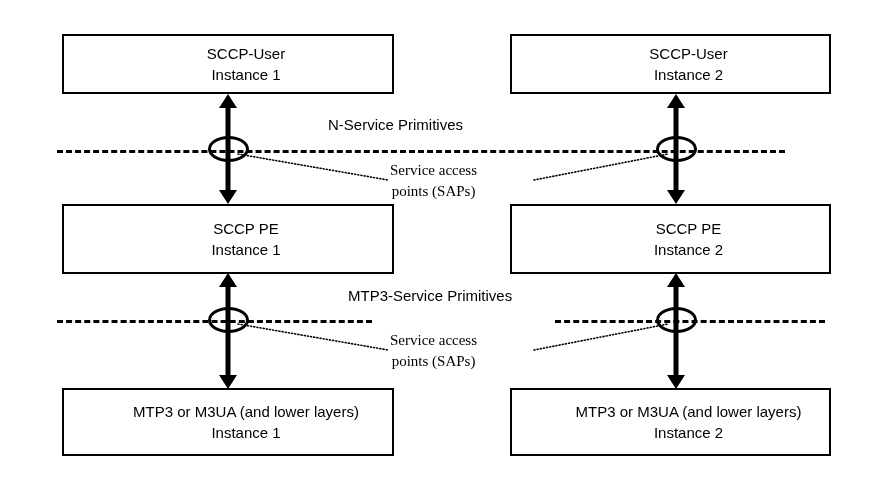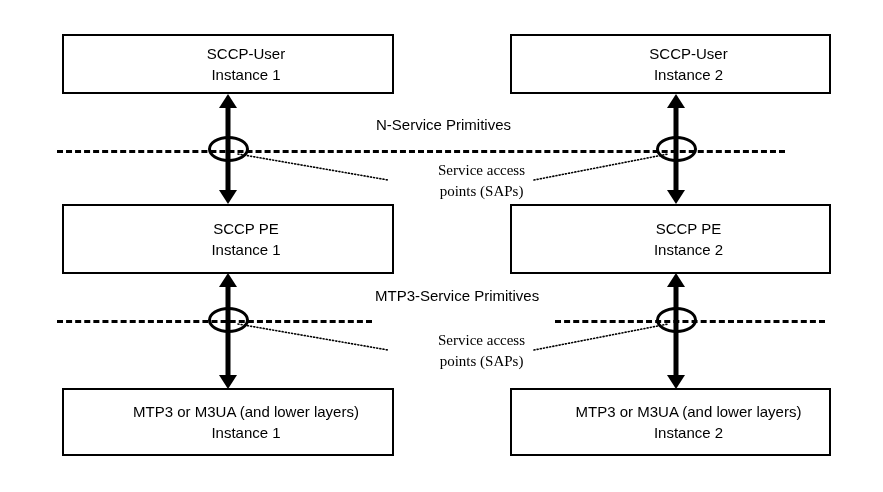--- a/index.html
+++ b/index.html
@@ -90,21 +90,20 @@
 
   
   .label {
     position: absolute;
     color: #000000;
     font-size: 15px;
     line-height: 21px;
     white-space: nowrap;
     z-index: 7;
     background: #ffffff;
-    margin-left: 48px;
   }
   .label.two-line {
     text-align: center;
   }
   .label span {
     display: block;
     font-family: Liberation Serif, serif;
   }
 
   
@@ -204,21 +203,21 @@
     <span class="line2">Instance 1</span>
   </div>
 
   <div class="box" style="left:510px; top:388px; width:321px; height:68px;">
     <span class="line1">MTP3 or M3UA (and lower layers)</span>
     <span class="line2">Instance 2</span>
   </div>
 
   <div class="label" style="left:328px; top:114px;">N-Service Primitives</div>
 
-  <div class="label" style="left:327px; top:285px;">MTP3-Service Primitives</div>
+  <div class="label" style="left:348px; top:285px;">MTP3-Service Primitives</div>
 
   <div class="label two-line" style="left:390px; top:160px;">
     <span>Service access</span>
     <span>points (SAPs)</span>
   </div>
 
   <div class="label two-line" style="left:390px; top:330px;">
     <span>Service access</span>
     <span>points (SAPs)</span>
   </div>

